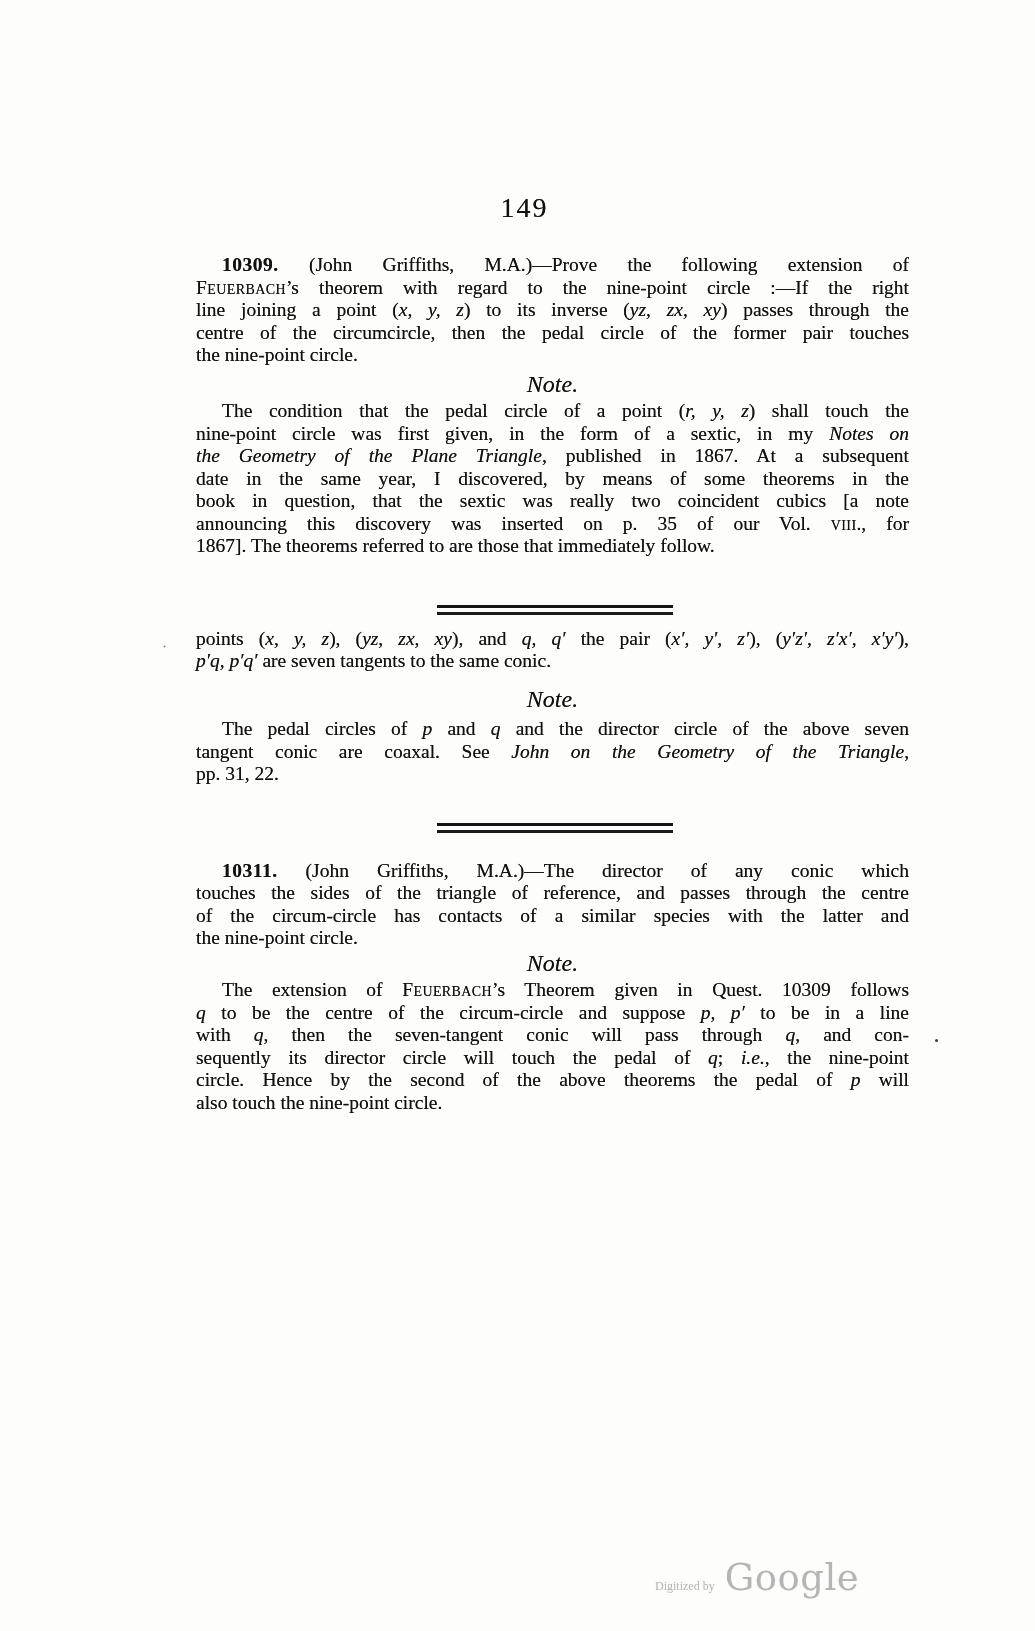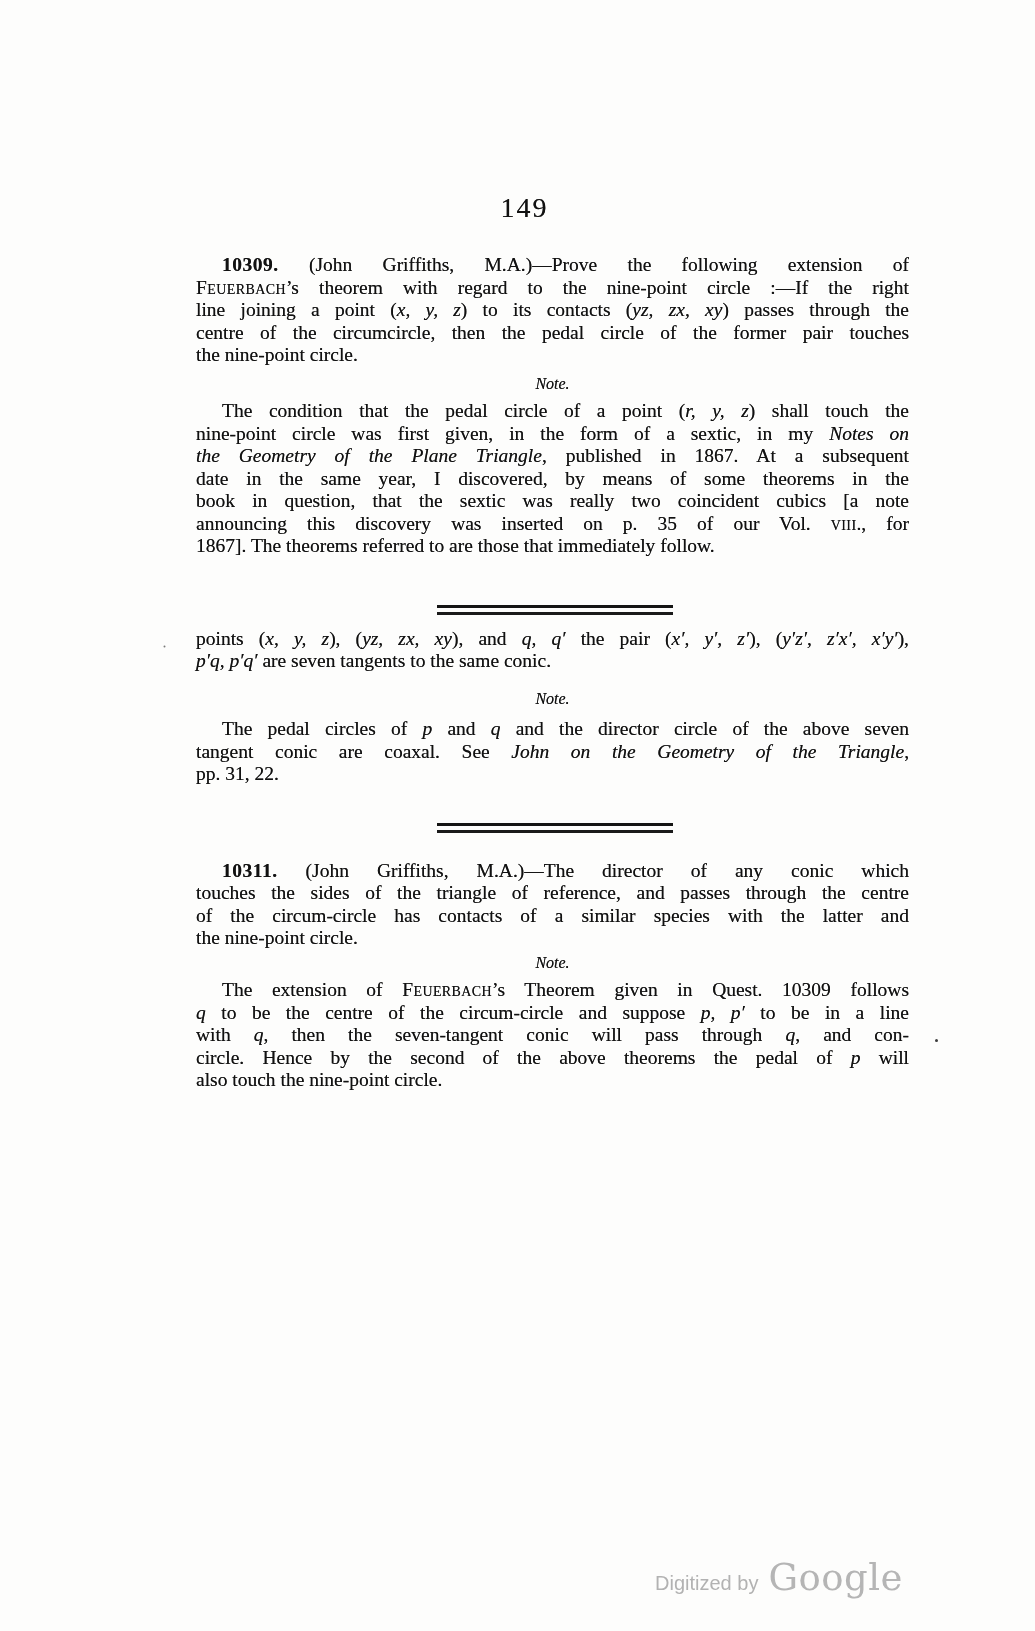--- a/index.html
+++ b/index.html
@@ -40,21 +40,21 @@
     white-space: nowrap;
   }
   .line.last { text-align-last: left; }
   .line.indent { text-indent: 26px; }
   .seg-b { font-weight: 700; letter-spacing: 0.5px; }
   .seg-i { font-style: italic; }
   .seg-sc { font-variant: small-caps; letter-spacing: 0.4px; }
   .note-heading {
     text-align: center;
     font-style: italic;
-    font-size: 16px;
+    font-size: 24px;
   }
   .rule {
     width: 236px;
     height: 4px;
     border-top: 3px solid #141414;
     border-bottom: 3px solid #1a1a1a;
     margin-left: 241px;
   }
   
   .content > :nth-child(2)  { margin: 6px 0 5px; }
@@ -64,22 +64,22 @@
   .content > :nth-child(10) { margin: 2px 0 5px; }
   .footer {
     position: absolute;
     left: 655px;
     top: 1556px;
     display: flex;
     align-items: baseline;
     gap: 10px;
   }
   .digitized-by {
-    font-family: Liberation Sans, sans-serif;
-    font-size: 20px;
+    font-family: Liberation Serif, serif;
+    font-size: 12px;
     color: #b2b2b2;
   }
   .google-logo {
     font-family: "DejaVu Serif", serif;
     font-size: 37px;
     color: #b5b5b5;
     letter-spacing: 0.5px;
   }
   
   .page::after {
@@ -94,21 +94,21 @@
 </style>
 </head>
 <body>
 
 <div class="page">
   <div class="page-number">149</div>
   <div class="content">
       <div class="para">
         <div class="line indent"><span class="seg-b">10309.</span><span>  (John Griffiths, M.A.)—Prove the following extension of</span></div>
         <div class="line"><span class="seg-sc">Feuerbach</span><span>’s theorem with regard to the nine-point circle :—If the right</span></div>
-        <div class="line"><span>line joining a point (</span><span class="seg-i">x, y, z</span><span>) to its contacts (</span><span class="seg-i">yz, zx, xy</span><span>) passes through the</span></div>
+        <div class="line"><span>line joining a point (</span><span class="seg-i">x, y, z</span><span>) to its inverse (</span><span class="seg-i">yz, zx, xy</span><span>) passes through the</span></div>
         <div class="line"><span>centre of the circumcircle, then the pedal circle of the former pair touches</span></div>
         <div class="line last"><span>the nine-point circle.</span></div>
       </div>
       <div class="note-heading">Note.</div>
       <div class="para">
         <div class="line indent"><span>The condition that the pedal circle of a point (</span><span class="seg-i">r, y, z</span><span>) shall touch the</span></div>
         <div class="line"><span>nine-point circle was first given, in the form of a sextic, in my </span><span class="seg-i">Notes on</span></div>
         <div class="line"><span class="seg-i">the Geometry of the Plane Triangle</span><span>, published in 1867.  At a subsequent</span></div>
         <div class="line"><span>date in the same year, I discovered, by means of some theorems in the</span></div>
         <div class="line"><span>book in question, that the sextic was really two coincident cubics [a note</span></div>
@@ -131,20 +131,21 @@
         <div class="line indent"><span class="seg-b">10311.</span><span>  (John Griffiths, M.A.)—The director of any conic which</span></div>
         <div class="line"><span>touches the sides of the triangle of reference, and passes through the centre</span></div>
         <div class="line"><span>of the circum-circle has contacts of a similar species with the latter and</span></div>
         <div class="line last"><span>the nine-point circle.</span></div>
       </div>
       <div class="note-heading">Note.</div>
       <div class="para">
         <div class="line indent"><span>The extension of </span><span class="seg-sc">Feuerbach</span><span>’s Theorem given in Quest. 10309 follows</span></div>
         <div class="line"><span class="seg-i">q</span><span> to be the centre of the circum-circle and suppose </span><span class="seg-i">p, p′</span><span> to be in a line</span></div>
         <div class="line"><span>with </span><span class="seg-i">q</span><span>, then the seven-tangent conic will pass through </span><span class="seg-i">q</span><span>, and con-</span></div>
+        <div class="line"><span>sequently its director circle will touch the pedal of </span><span class="seg-i">q</span><span>; </span><span class="seg-i">i.e.</span><span>, the nine-point</span></div>
         <div class="line"><span>circle.  Hence by the second of the above theorems the pedal of </span><span class="seg-i">p</span><span> will</span></div>
         <div class="line last"><span>also touch the nine-point circle.</span></div>
       </div>
     </div>
   <div class="footer">
     <span class="digitized-by">Digitized by</span>
     <span class="google-logo">Google</span>
   </div>
 </div>
 

